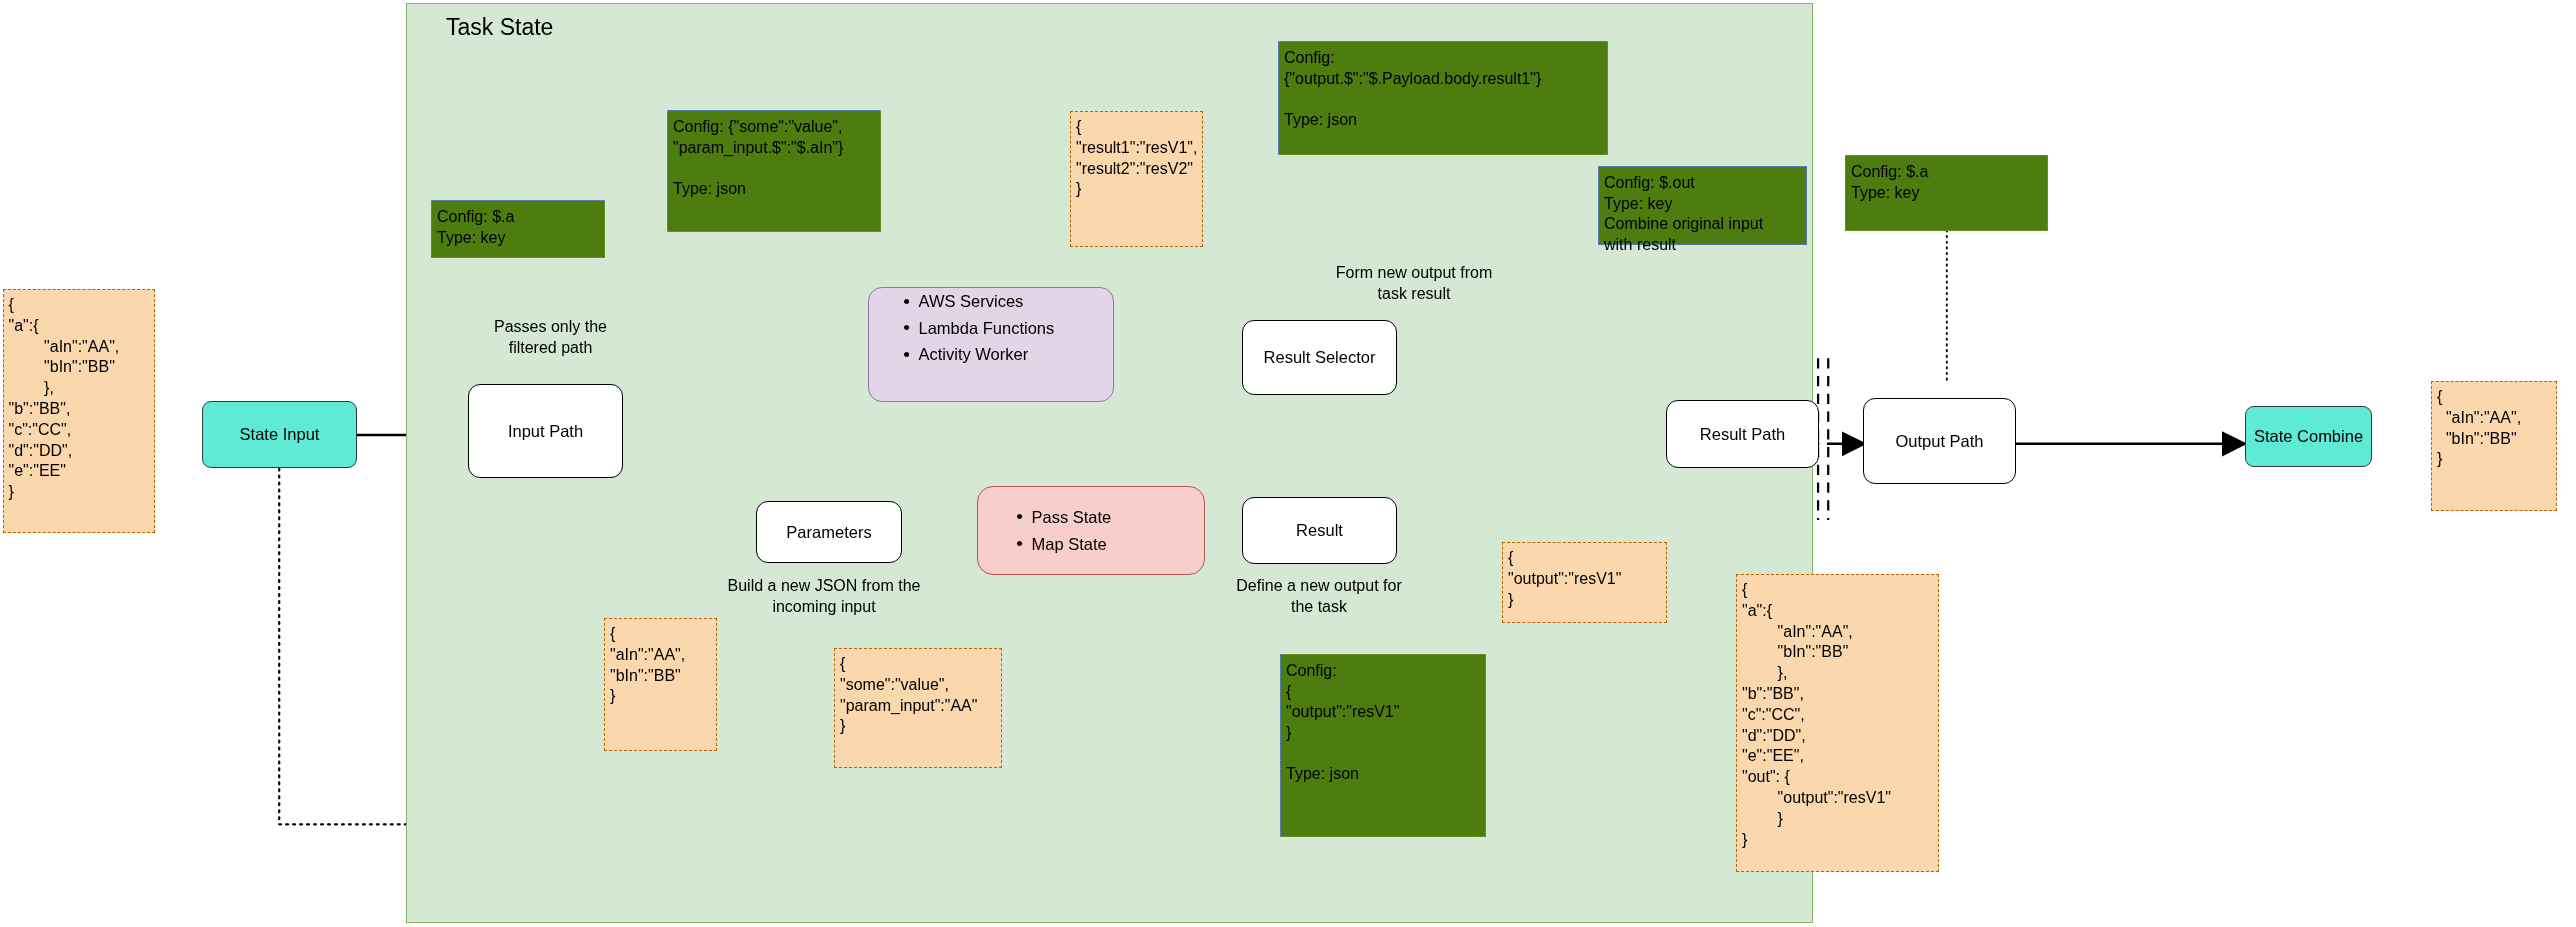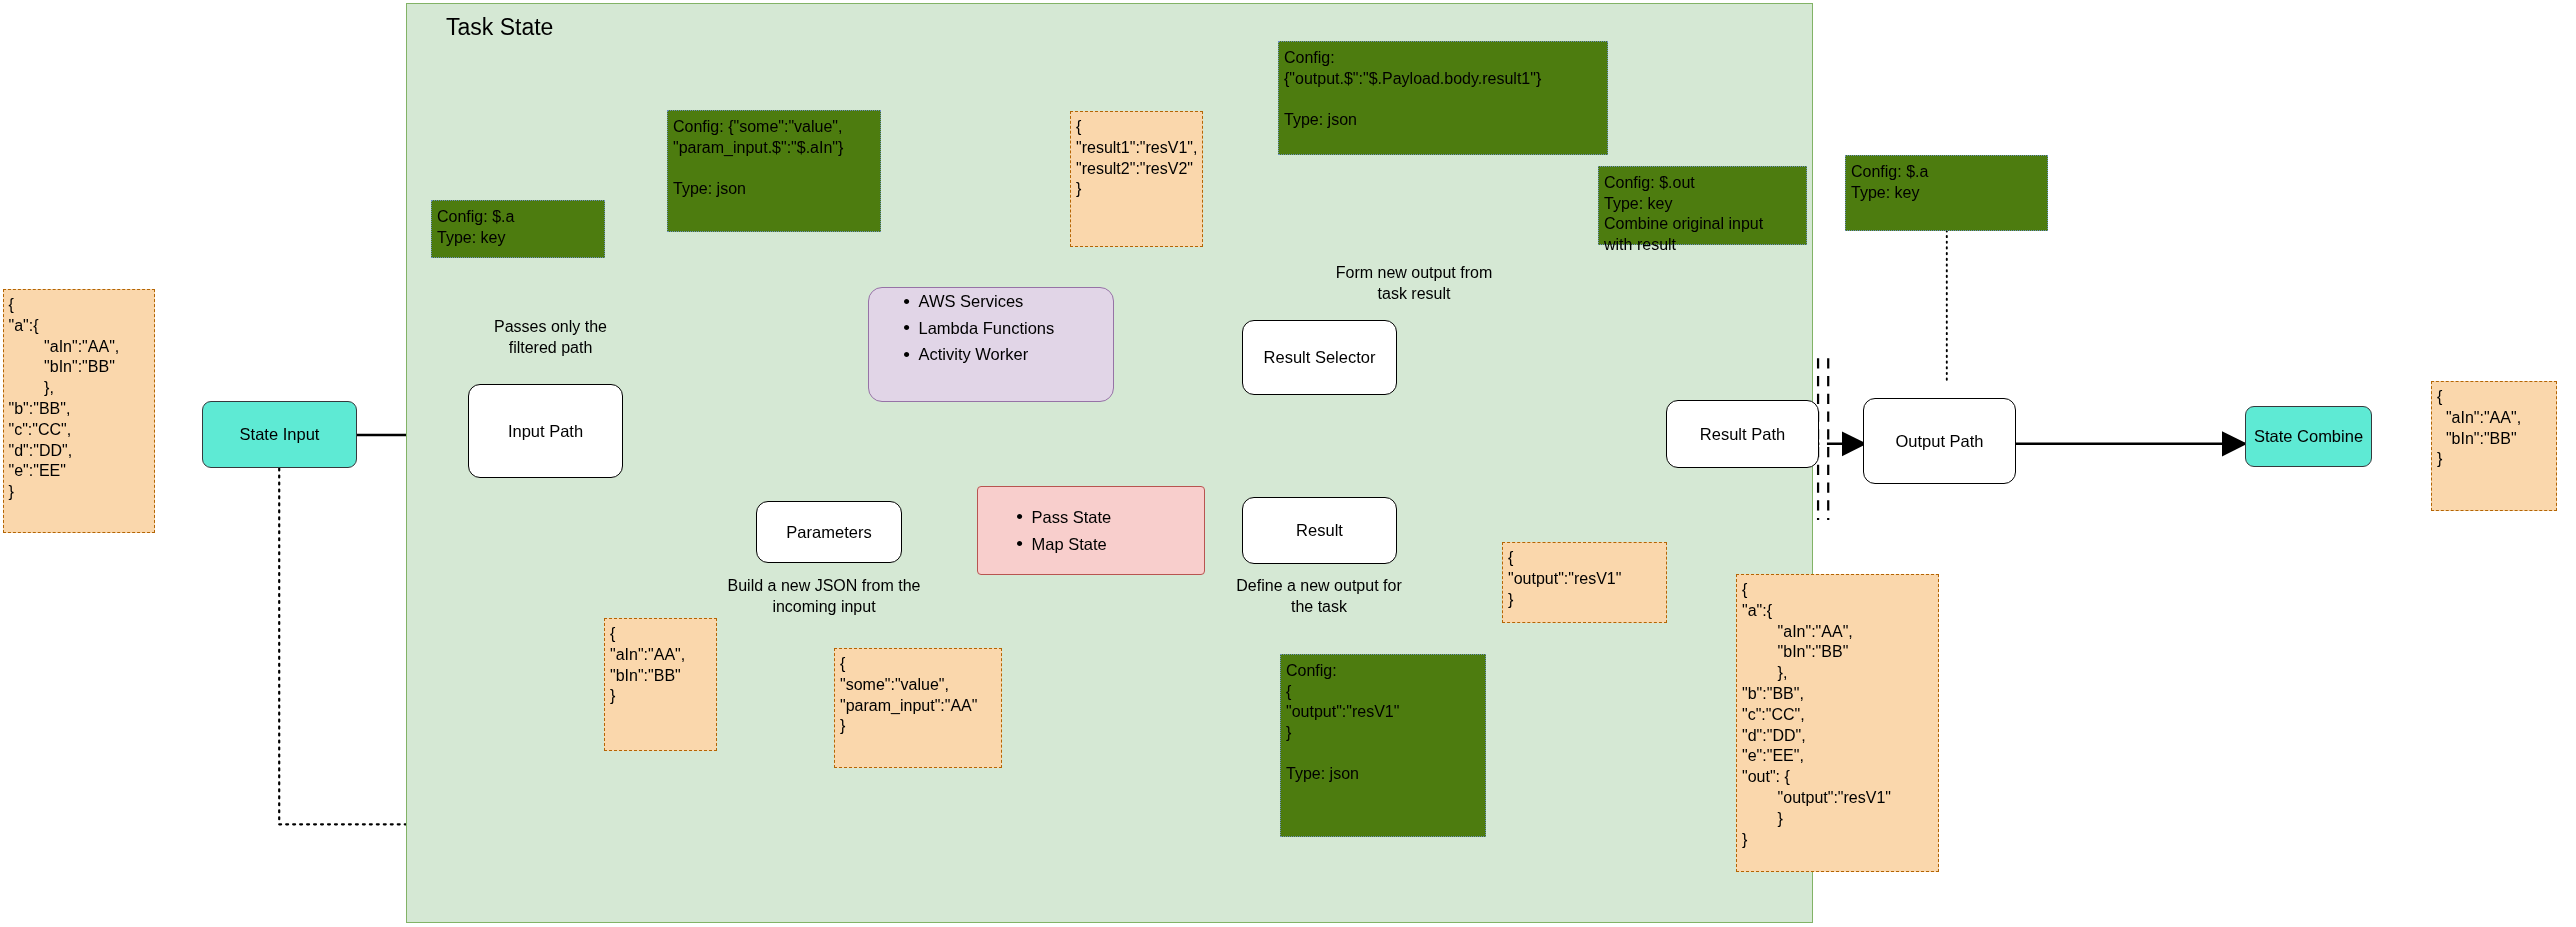--- a/index.html
+++ b/index.html
@@ -13,21 +13,21 @@
      background:#d5e8d4;border:1.9px solid #82b366;}
   #task-state-title{position:absolute;left:438px;top:14px;font-size:23px;color:#000;margin-left:8px;}
 
   
   .node{border:1.9px solid #000;border-radius:12px;background:#fff;
         display:flex;align-items:center;justify-content:center;
         font-size:16.5px;text-align:center;}
   .node-green{background:#5eead4;border:1.9px solid #36393d;border-radius:9px;
         display:flex;align-items:center;justify-content:center;font-size:16.5px;}
   .node-purple{background:#e1d5e7;border:1.9px solid #9673a6;border-radius:14px;}
-  .node-red{background:#f8cecc;border:1.9px solid #b85450;border-radius:4px;}
+  .node-red{background:#f8cecc;border:1.9px solid #b85450;border-radius:16px;}
 
   .bullets{margin:0;padding:0;list-style:none;font-size:16.5px;line-height:1.62;}
   .bullets li{position:relative;padding-left:16.5px;}
   .bullets li:before{content:"\2022";position:absolute;left:1.3px;top:-1.3px;font-size:19px;}
 
   
   .note-blue{background:#4d7c0f;border:1.3px dotted #6c8ebf;font-size:16px;
      line-height:1.28;padding:6.3px 5px 3.8px 5px;white-space:pre-wrap;}
   .note-orange{background:#fad7ac;border:1.3px dashed #b46504;font-size:16px;
      line-height:1.30;padding:5px 5px 3.8px 5px;white-space:pre-wrap;}

